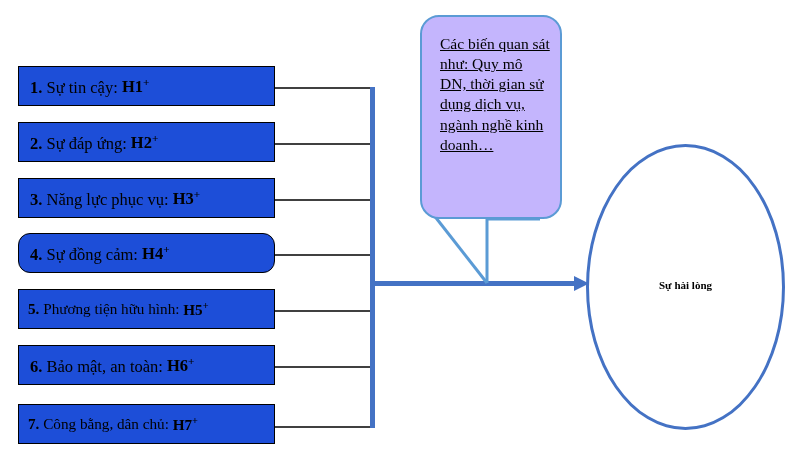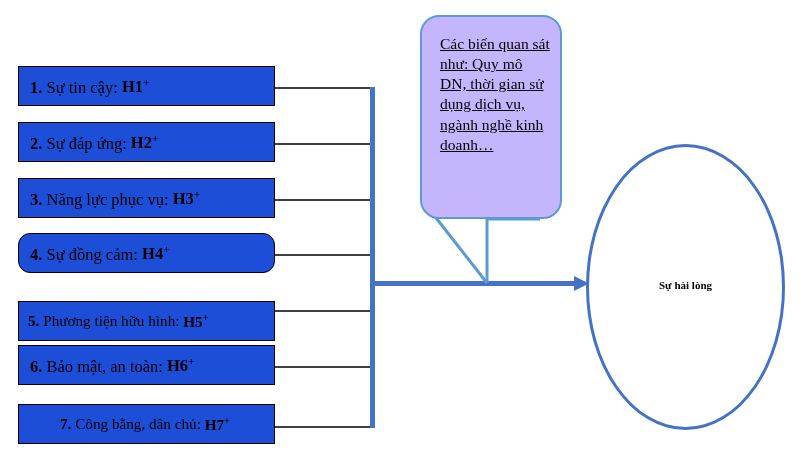--- a/index.html
+++ b/index.html
@@ -148,37 +148,37 @@
   </div>
 
   <div class="factor-box" style="top:233px;border-radius:12px;">
     <span class="factor-text">
       <span class="num">4.</span>
       <span>Sự đồng cảm:</span>
       <span class="hyp"><span>H4</span><sup>+</sup></span>
     </span>
   </div>
 
-  <div class="factor-box" style="top:289px;margin-top:12px;">
+  <div class="factor-box" style="top:289px;">
     <span class="factor-text tight">
       <span class="num">5.</span>
       <span>Phương tiện hữu hình:</span>
       <span class="hyp"><span>H5</span><sup>+</sup></span>
     </span>
   </div>
 
   <div class="factor-box" style="top:345px;text-align:center;">
     <span class="factor-text">
       <span class="num">6.</span>
       <span>Bảo mật, an toàn:</span>
       <span class="hyp"><span>H6</span><sup>+</sup></span>
     </span>
   </div>
 
-  <div class="factor-box" style="top:404px;padding-left:32px;">
+  <div class="factor-box" style="top:404px;">
     <span class="factor-text tight">
       <span class="num">7.</span>
       <span>Công bằng, dân chủ:</span>
       <span class="hyp"><span>H7</span><sup>+</sup></span>
     </span>
   </div>
 
   <div id="callout">
     <div id="callout-text">Các biến quan sát như: Quy mô DN, thời gian sử dụng dịch vụ, ngành nghề kinh doanh…</div>
   </div>

